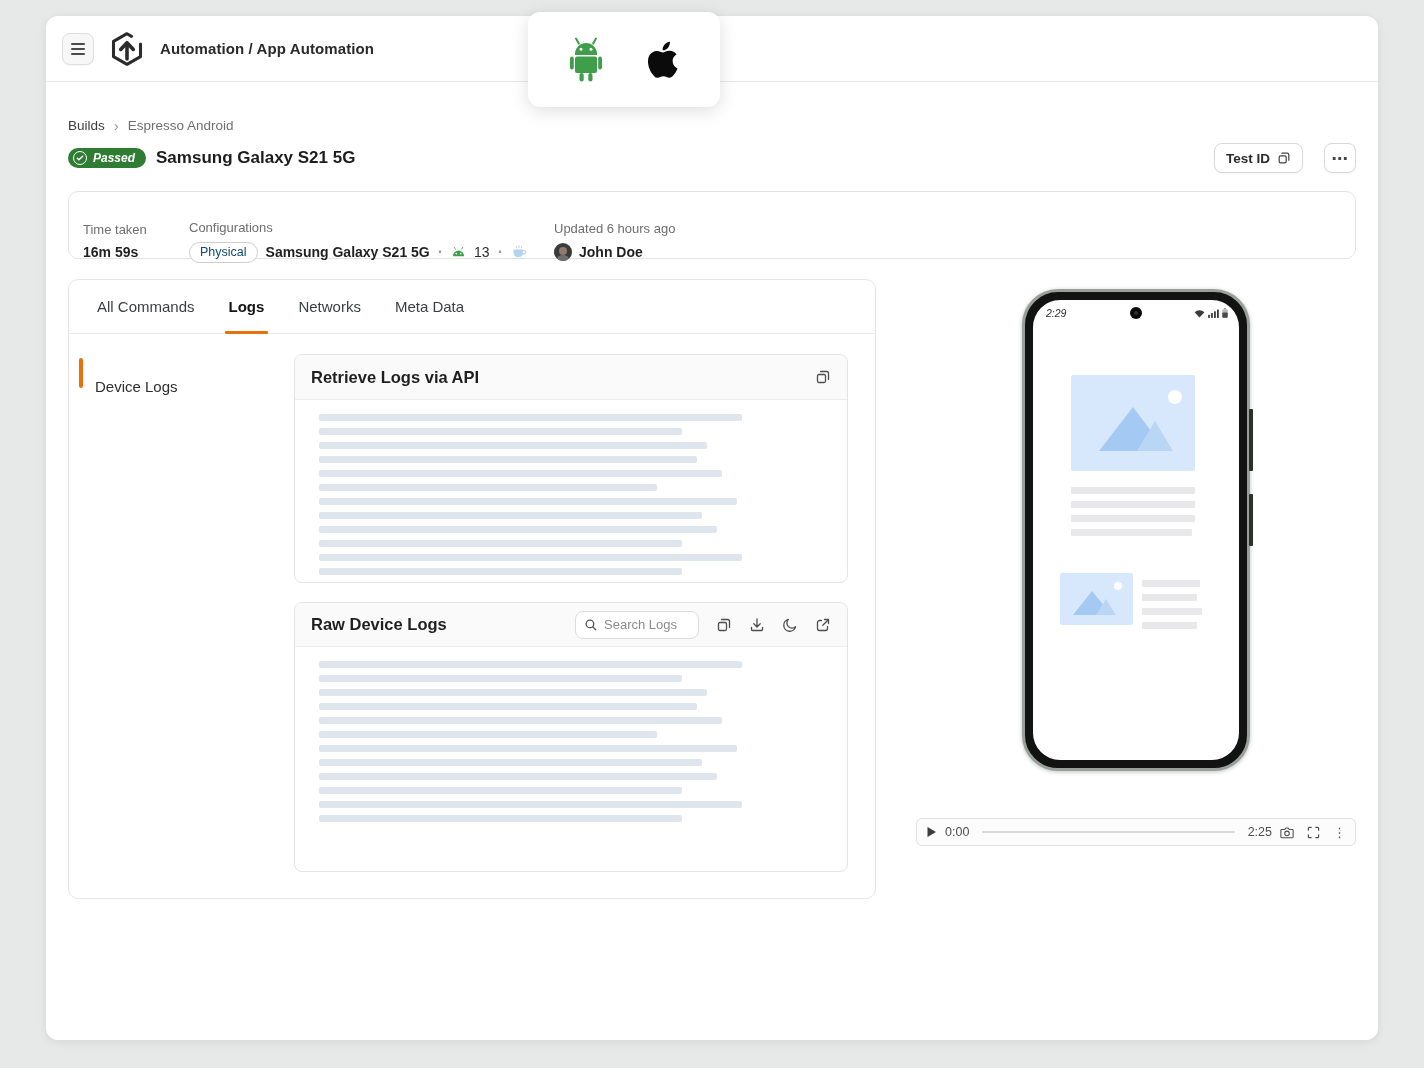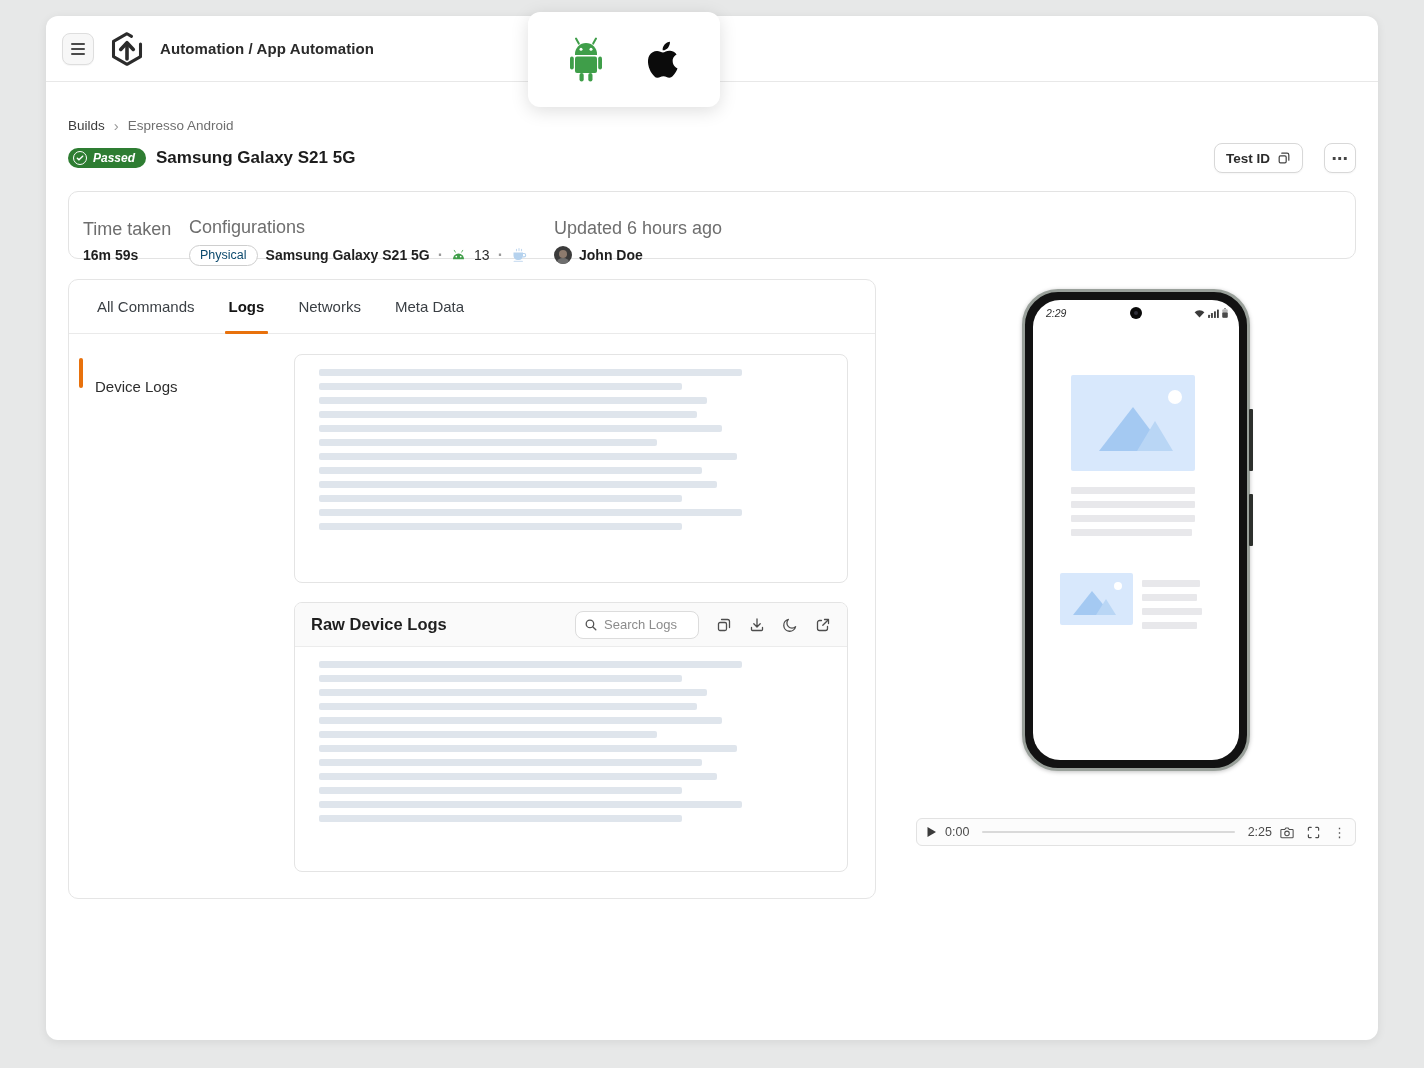--- a/index.html
+++ b/index.html
@@ -54,21 +54,21 @@
     font-size:13.5px; font-weight:700; color:#2b2b2b; cursor:pointer;
     box-shadow:0 1px 2px rgba(0,0,0,.04); font-family:inherit;
   }
   .btn.icon-only { width:32px; justify-content:center; padding:0; font-size:16px; color:#444; letter-spacing:1px; }
 
   
   .info-bar {
     margin:18px 22px 0; height:68px; border:1px solid #e3e3e3; border-radius:10px;
     display:flex; align-items:center; padding:0 14px;
   }
-  .info-col .info-label { font-size:18px; color:#6e6e6e; margin-bottom:7px;margin-top:32px; }
+  .info-col .info-label { font-size:13px; color:#6e6e6e; margin-bottom:7px;margin-top:32px; }
   .info-col .info-value { font-size:14px; font-weight:700; color:#1f1f1f; }
   .col-time { width:106px; }
   .col-config { width:365px; }
   .config-row { display:flex; align-items:center; gap:8px; }
   .pill {
     border:1px solid #cecece; border-radius:999px; padding:2px 10px 3px;
     font-size:12.5px; color:#0c4a6e; background:#fff; font-weight:400;
   }
   .dot-sep { color:#9a9a9a; font-weight:700; }
   .os-version { font-size:14px; color:#2d2d2d; font-weight:400; }
@@ -294,20 +294,31 @@
       </div>
 
       <div class="logs-body">
         <div class="log-subnav">
           <span class="subnav-accent"></span>
           <div class="subnav-item">Device Logs</div>
         </div>
 
         <div class="log-content">
           <div class="panel api-panel">
+            <div class="panel-header">
+              <span class="panel-title">Retrieve Logs via API</span>
+              <span class="hdr-right">
+                <button class="icon-btn">
+                  <svg width="16" height="16" viewBox="0 0 16 16" fill="none" stroke="currentColor" stroke-width="1.3" stroke-linecap="round" stroke-linejoin="round">
+                      <rect x="2.5" y="5.5" width="8" height="8" rx="1.5"></rect>
+                      <path d="M5.5 2.5h6a2 2 0 0 1 2 2v6"></path>
+                    </svg>
+                </button>
+              </span>
+            </div>
             <div class="panel-body">
                 <div class="skel" style="width: 84%;"></div>
                 <div class="skel" style="width: 72%;"></div>
                 <div class="skel" style="width: 77%;"></div>
                 <div class="skel" style="width: 75%;"></div>
                 <div class="skel" style="width: 80%;"></div>
                 <div class="skel" style="width: 67%;"></div>
                 <div class="skel" style="width: 83%;"></div>
                 <div class="skel" style="width: 76%;"></div>
                 <div class="skel" style="width: 79%;"></div>

